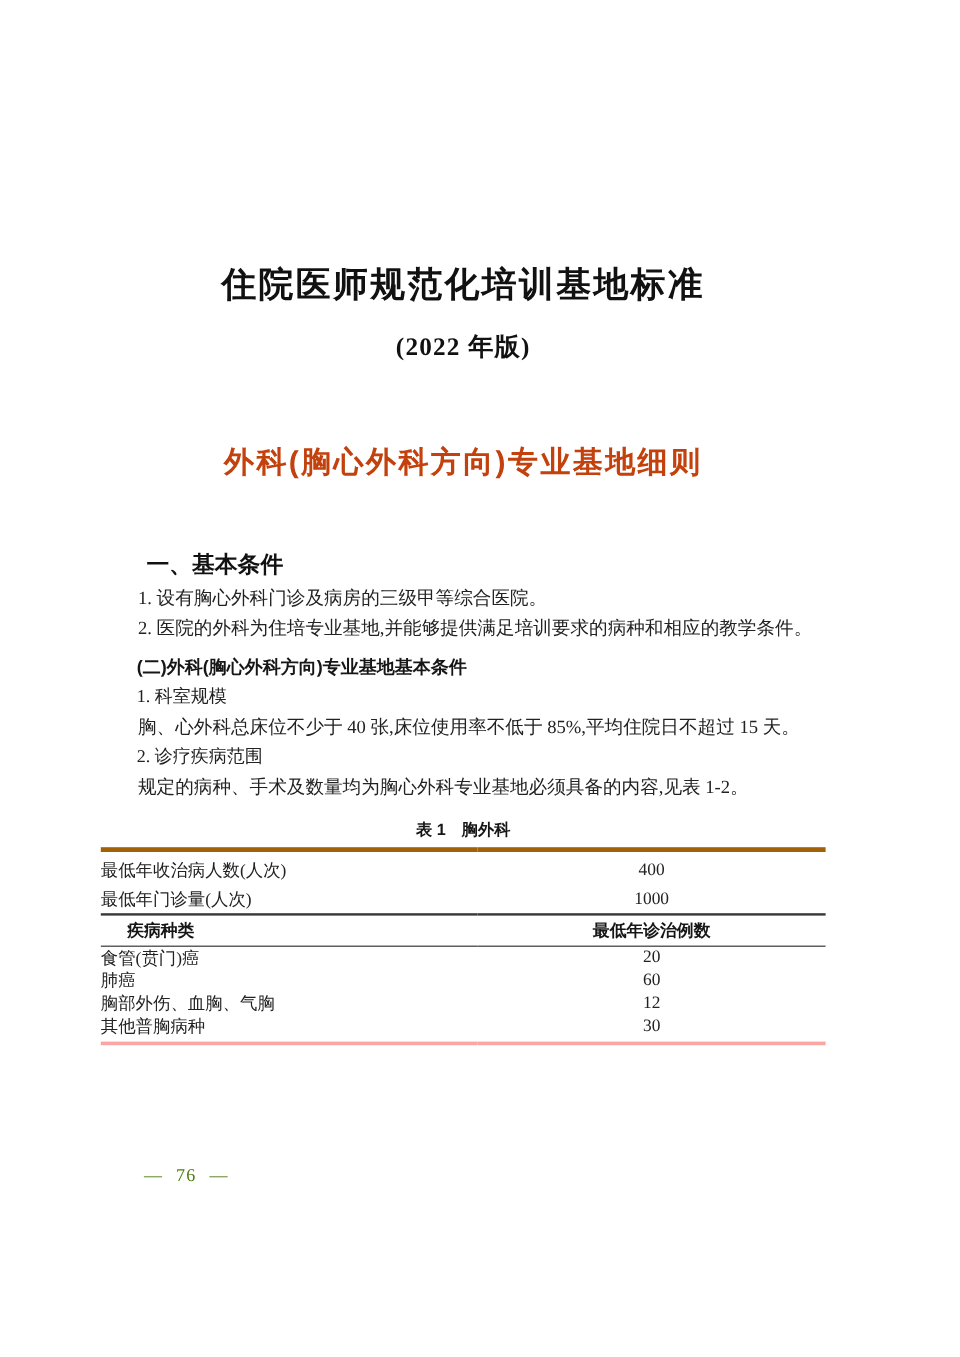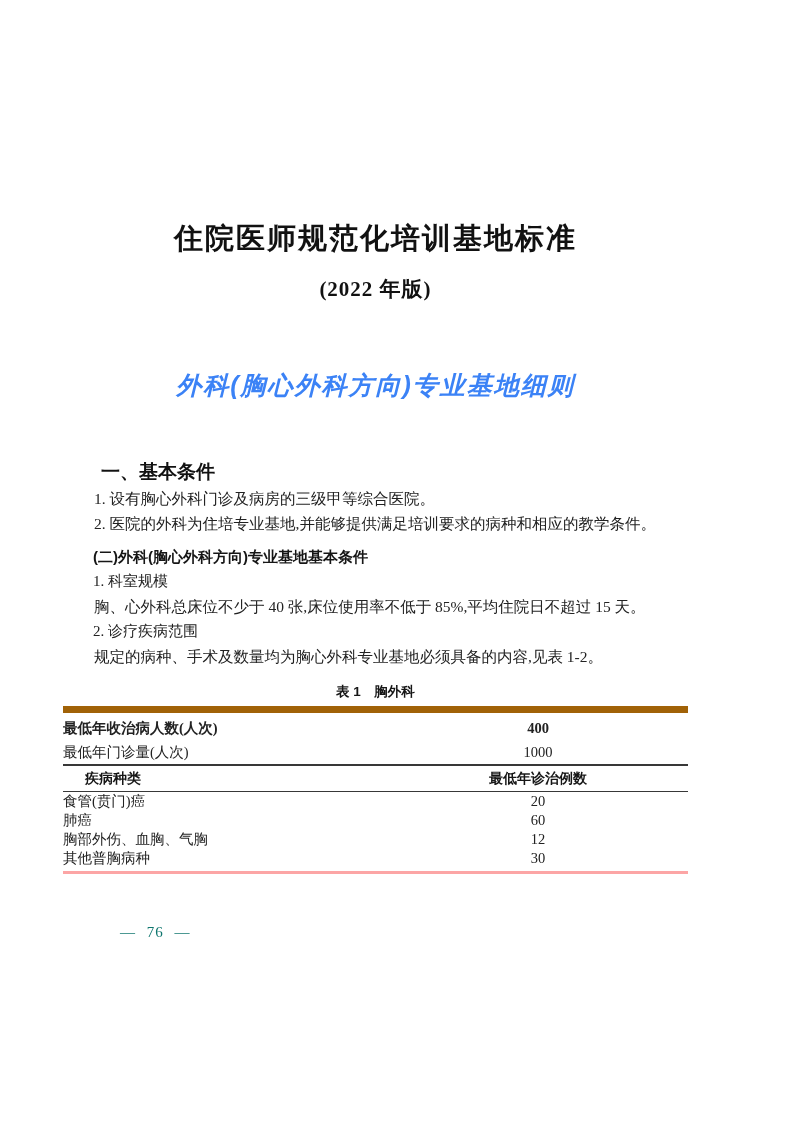--- a/index.html
+++ b/index.html
@@ -7,21 +7,21 @@
     padding: 0;
     background: #ffffff;
   }
   .page {
     position: relative;
     width: 800px;
     height: 1131px;
     margin: 0 auto;
     background: #ffffff;
     box-sizing: border-box;
-    padding: 218px 112px 0 63px;
+    padding: 218px 112px 0 84px;
     font-family: "Liberation Serif", "DejaVu Serif", serif;
     color: #222222;
     overflow: hidden;
   }
   
   .doc-title {
     text-align: center;
     font-size: 29px;
     line-height: 40px;
     font-weight: 700;
@@ -37,24 +37,23 @@
     color: #111111;
     letter-spacing: 1px;
     margin: 16px 0 0 0;
   }
   .doc-subtitle {
     text-align: center;
     font-family: "Liberation Sans", "DejaVu Sans", sans-serif;
     font-size: 25px;
     line-height: 38px;
     font-weight: 700;
-    color: #3b82f6;
+    color: #c2410c;
     letter-spacing: 2px;
     margin: 62px 0 0 0;
-    font-style: italic;
   }
   
   .h1 {
     font-size: 19px;
     line-height: 28px;
     font-weight: 700;
     color: #111111;
     margin: 54px 0 0 0;
     text-indent: 2em;
   }
@@ -100,42 +99,42 @@
   }
   table.t1 col.c1 { width: 52%; }
   table.t1 col.c2 { width: 48%; }
   table.t1 td {
     font-size: 14.5px;
     padding: 0;
     color: #222222;
     vertical-align: middle;
   }
   table.t1 tr.summary td { height: 24px; }
-  table.t1 tr.summary:first-child td { border-top: 7px solid #a16207; padding-top: 3px; font-weight: bold; }
+  table.t1 tr.summary:first-child td { border-top: 4px solid #a16207; padding-top: 3px; }
   table.t1 td.num { text-align: center; }
   table.t1 tr.header-row td {
     height: 25px;
     border-top: 2px solid #383838;
     border-bottom: 1px solid #383838;
     font-family: "Liberation Sans", "DejaVu Sans", sans-serif;
     font-weight: 700;
     font-size: 14px;
     color: #161616;
   }
   table.t1 tr.header-row td.first { padding-left: 22px; }
   table.t1 tr.data td { height: 19px; }
   table.t1 tr.data:first-of-type td { padding-top: 3px; }
   table.t1 tr.data.last td { border-bottom: 3px solid #fca5a5; padding-bottom: 3px; }
   
   .footer {
     position: absolute;
     left: 120px;
-    top: 924px;
+    top: 972px;
     font-size: 15px;
-    color: #0f766e;
+    color: #4d7c0f;
     letter-spacing: 1px;
     word-spacing: 6px;
     text-align: center;
   }
 </style>
 </head>
 <body>
 
 <div class="page">
 

